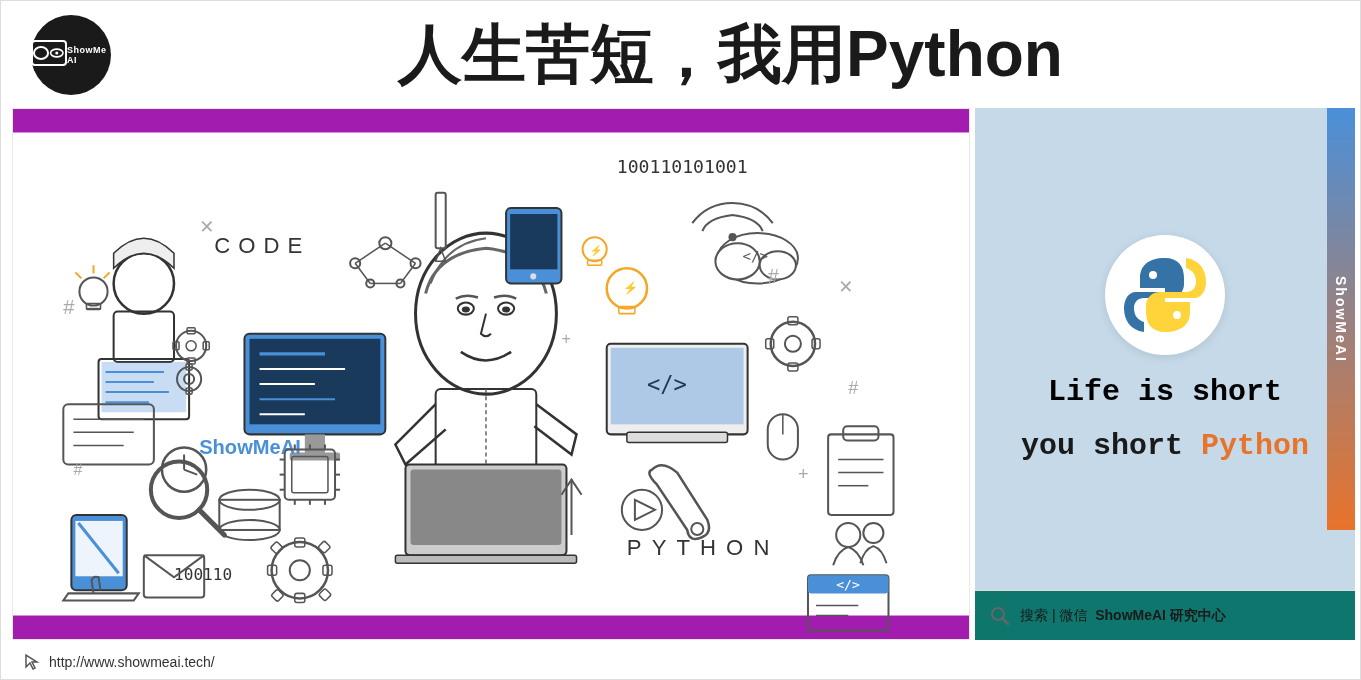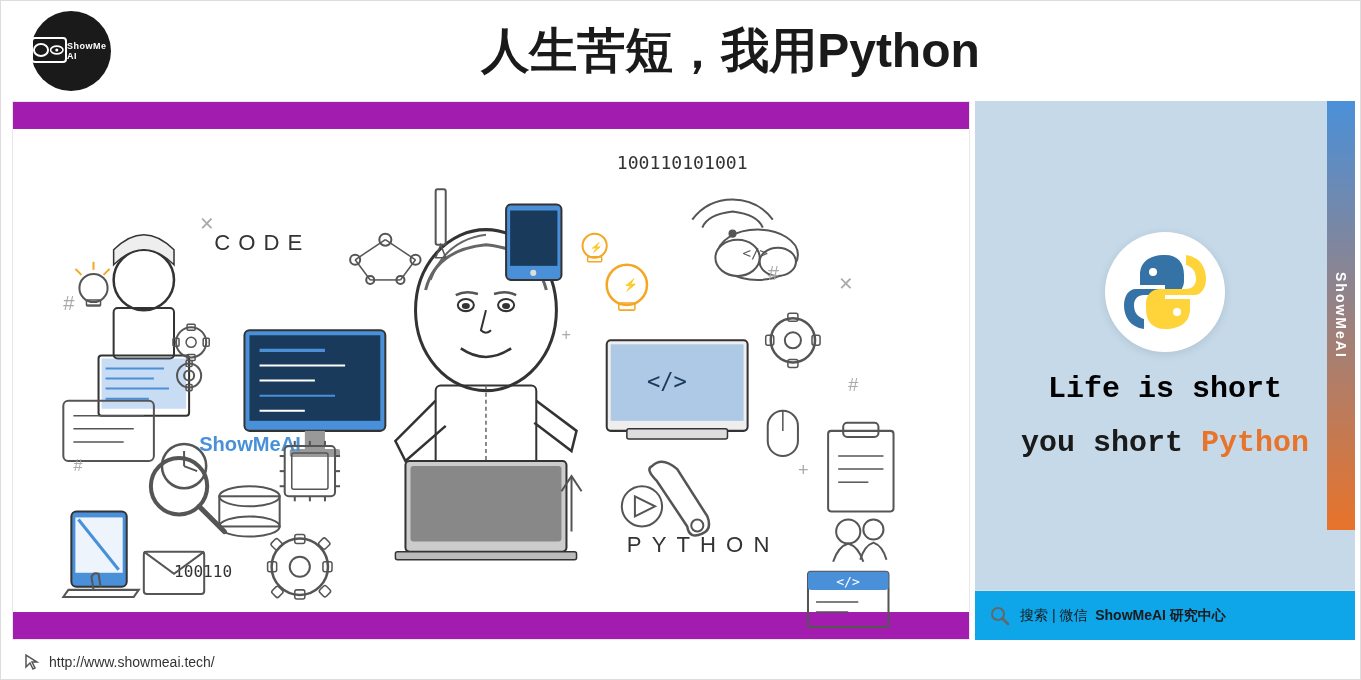--- a/index.html
+++ b/index.html
@@ -55,21 +55,21 @@
     }
 
     .logo-text {
       color: white;
       font-size: 9px;
       font-weight: bold;
       letter-spacing: 0.5px;
     }
 
     .page-title {
-      font-size: 48px;
+      font-size: 64px;
       font-weight: 600;
       color: #1a1a1a;
       flex: 1;
       text-align: center;
     }
 
     .main-content {
       display: flex;
       flex: 1;
       position: relative;
@@ -160,21 +160,21 @@
       font-family: 'Courier New', monospace;
       text-align: center;
       margin-top: 10px;
     }
 
     .you-need-text .python-colored {
       color: #e8732a;
     }
 
     .search-bar {
-      background: #0ea5e9;
+      background: #0f766e;
       height: 50px;
       display: flex;
       align-items: center;
       padding: 0 15px;
       gap: 10px;
       border-top: 1px solid #ddd;
     }
 
     .search-text {
       font-size: 14px;

